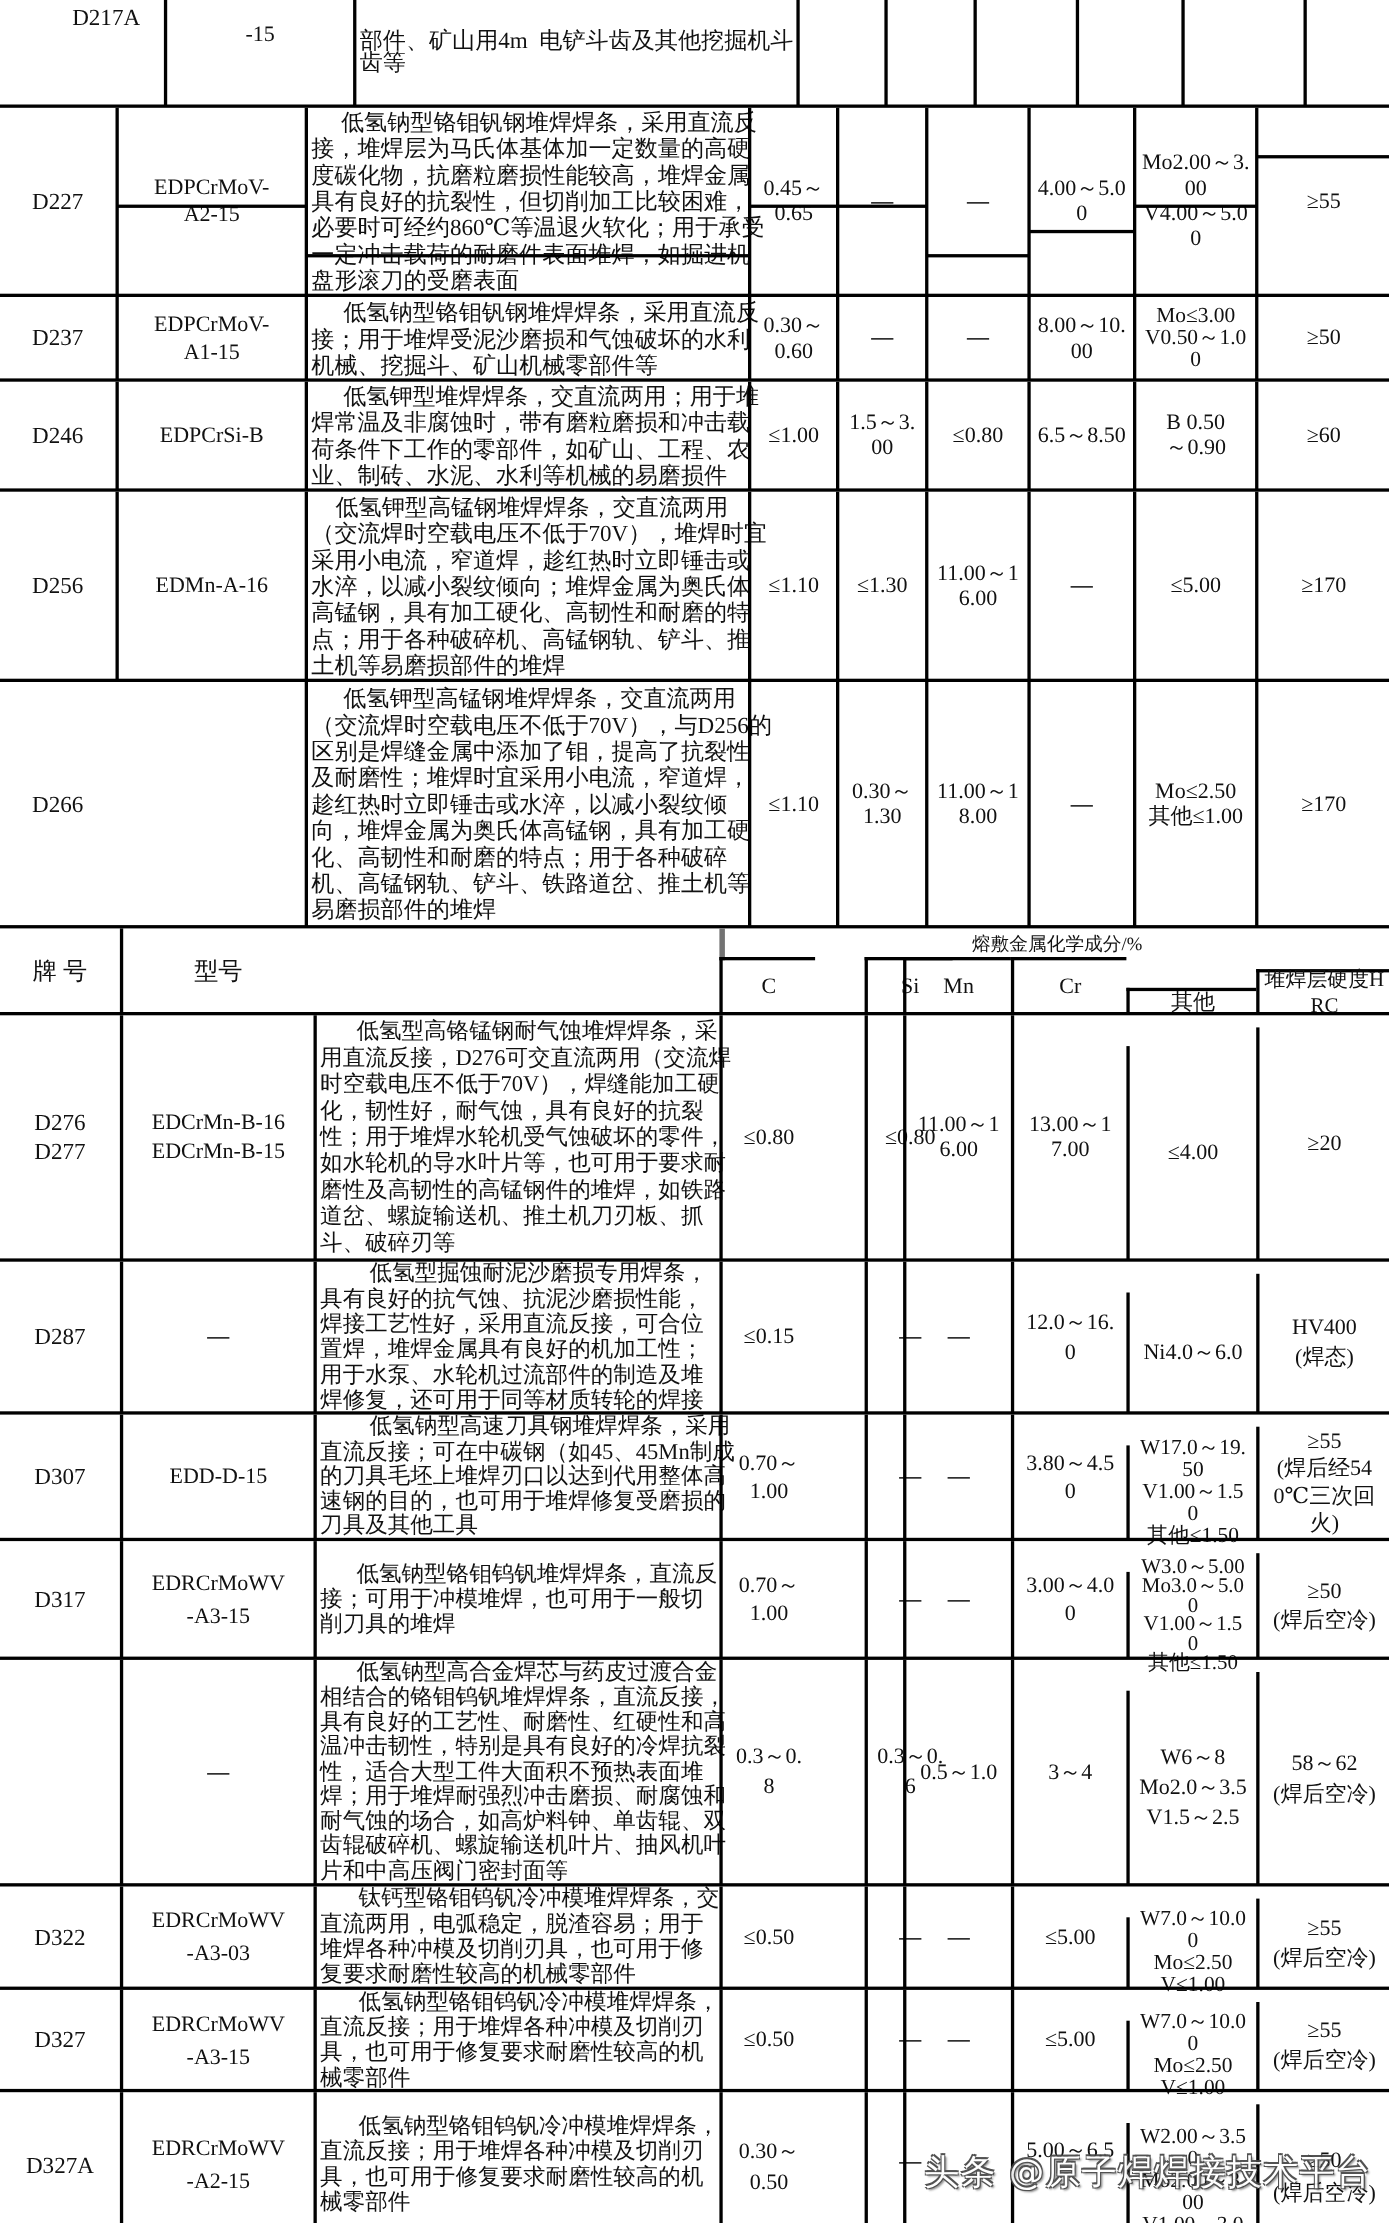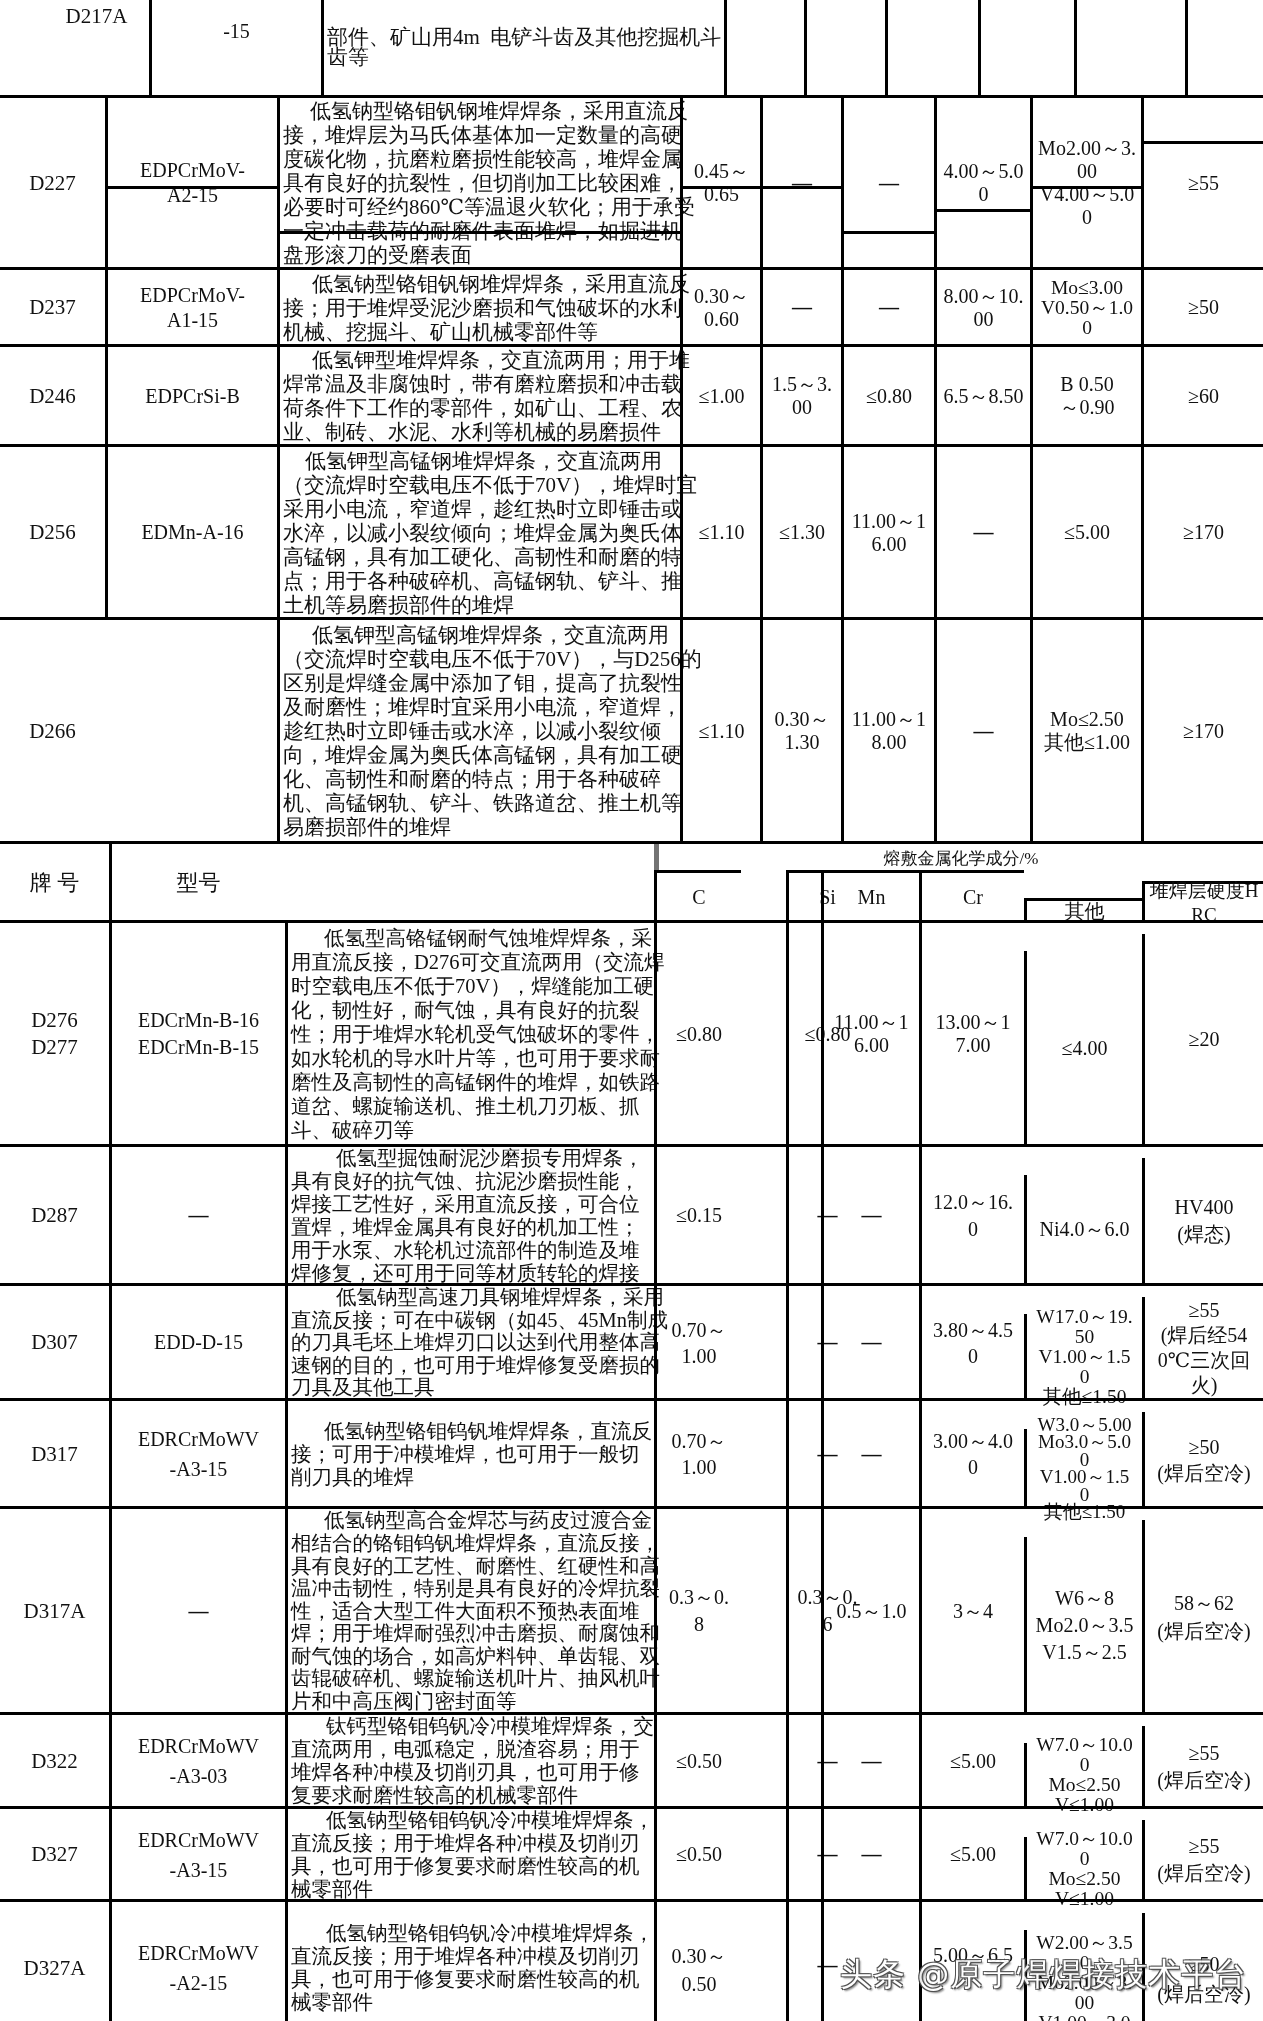--- a/index.html
+++ b/index.html
@@ -292,21 +292,20 @@
 Mo3.0～5.0
 0
 V1.00～1.5
 0
 其他≤1.50</div>
     <div class="cell l9" style="line-height:26px">≥50
 (焊后空冷)</div>
   </div>
 
   <div class="row" style="top:1506px;height:207px">
-    <div class="cell l1 first grade">D317A</div>
     <div class="cell l2 model dash">—</div>
     <div class="cell l3 desc" style="text-indent:33px;line-height:22.6px">低氢钠型高合金焊芯与药皮过渡合金
 相结合的铬钼钨钒堆焊焊条，直流反接，
 具有良好的工艺性、耐磨性、红硬性和高
 温冲击韧性，特别是具有良好的冷焊抗裂
 性，适合大型工件大面积不预热表面堆
 焊；用于堆焊耐强烈冲击磨损、耐腐蚀和
 耐气蚀的场合，如高炉料钟、单齿辊、双
 齿辊破碎机、螺旋输送机叶片、抽风机叶
 片和中高压阀门密封面等</div>

